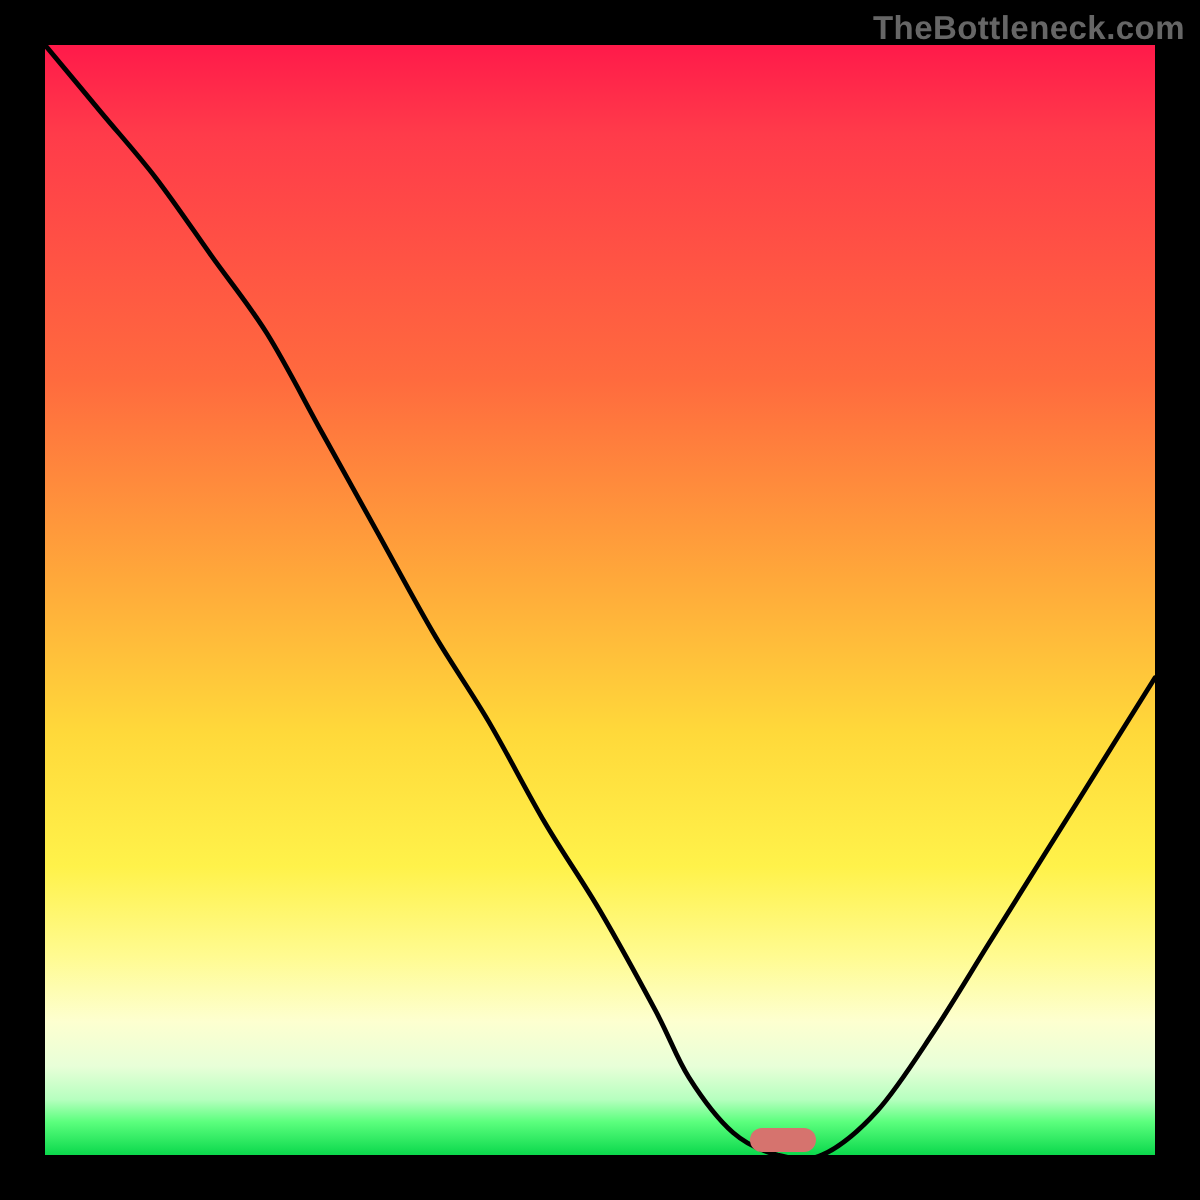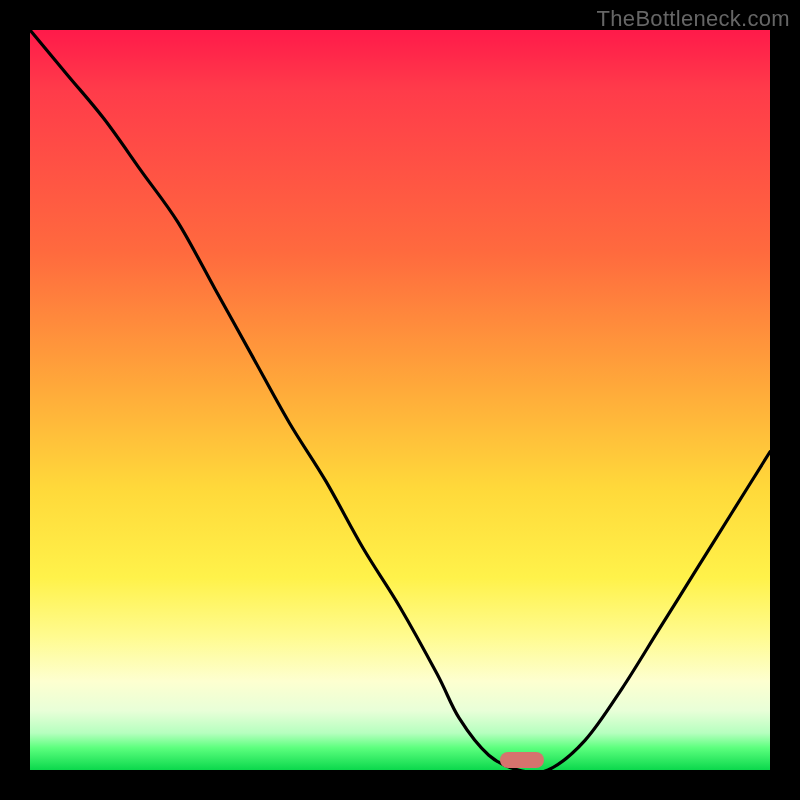--- a/index.html
+++ b/index.html
@@ -16,21 +16,21 @@
     width: 800px;
     height: 800px;
     background: #000;
   }
   .watermark {
     position: absolute;
     top: 6px;
     right: 10px;
     color: #666;
     font-size: 22px;
-    font-weight: 400;
+    font-weight: 700;
     letter-spacing: 0.3px;
     z-index: 10;
   }
   .plot {
     position: absolute;
     left: 30px;
     top: 30px;
     width: 740px;
     height: 740px;
     overflow: hidden;

